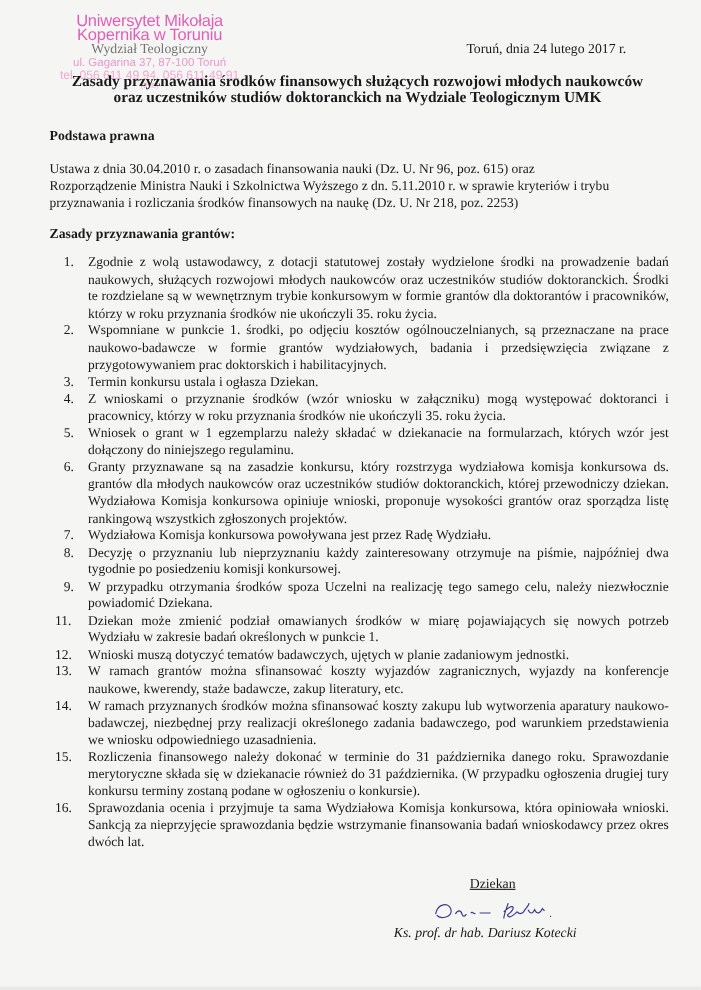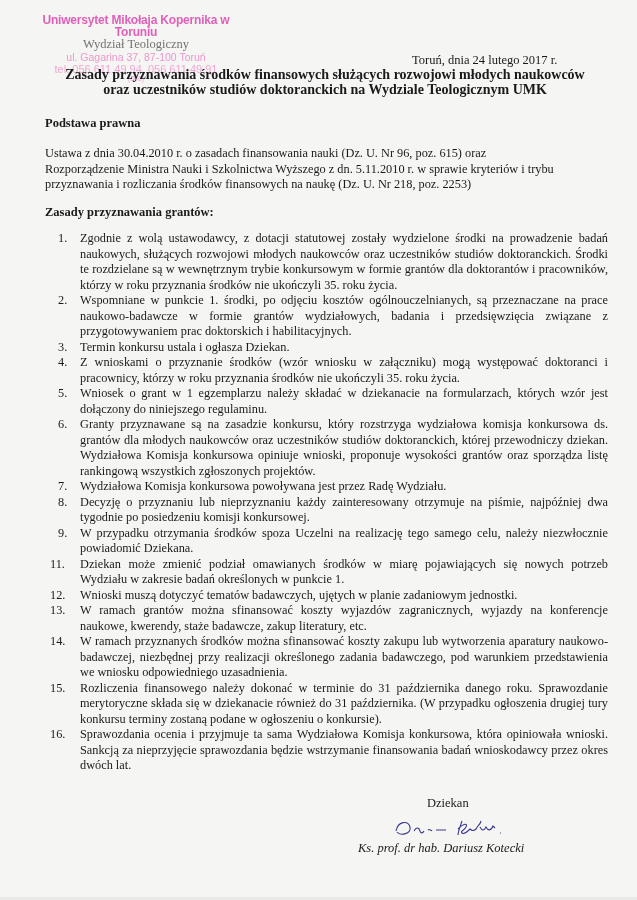--- a/index.html
+++ b/index.html
@@ -11,27 +11,27 @@
       position: relative;
     }
     .page {
       position: absolute; left: 0; top: 0; width: 637px; height: 900px;
       background: #f5f5f4;
     }
     .stamp {
       position: absolute; left: 36px; top: 14px; width: 200px;
       text-align: center; color: #e060b8; line-height: 12px;
     }
-    .stamp .s1 { font-family: "Liberation Sans", sans-serif; font-size: 12px; letter-spacing: -0.2px; font-weight: bold; }
+    .stamp .s1 { font-family: "Liberation Sans", sans-serif; font-size: 15px; letter-spacing: -0.2px; }
     .stamp .s2 { font-family: "Liberation Serif", serif; font-size: 12.5px; line-height: 13px; color: #737373; }
     .stamp .s3 { font-family: "Liberation Sans", sans-serif; font-size: 10.5px; color: #ea98cc; }
     .stamp .s4 { font-family: "Liberation Sans", sans-serif; font-size: 11px; color: #f0a8d4; }
     .stamp .s5 { font-family: "Liberation Sans", sans-serif; font-size: 7px; line-height: 7px; color: #f0b4d8; }
     .date {
-      position: absolute; left: 412px; top: 37px; font-size: 12.5px; margin-top: 16px;
+      position: absolute; left: 424px; top: 37px; font-size: 12.5px;
     }
     .title {
       position: absolute; left: 40px; top: 67px; width: 570px;
       text-align: center; font-weight: bold; font-size: 14px; line-height: 15px;
     }
     .h {
       position: absolute; left: 45px; font-weight: bold; font-size: 12.5px;
     }
     .legal {
       position: absolute; left: 45px; top: 146px; width: 570px;
@@ -39,21 +39,21 @@
     }
     .list {
       position: absolute; left: 50px; top: 231px; width: 558px;
       margin: 0; padding: 0; list-style: none;
       font-size: 12.3px; line-height: 15.5px;
     }
     .list li { position: relative; padding-left: 30px; text-align: justify; }
     .list li .num { position: absolute; left: 8px; top: 0; }
     .list li.two .num { left: 0; }
     .list li .txt { display: block; }
-    .sign-title { position: absolute; left: 427px; top: 796px; font-size: 12.5px; }
+    .sign-title { position: absolute; left: 427px; top: 796px; font-size: 12.5px; text-decoration: underline; }
     .signature { position: absolute; left: 392px; top: 817px; width: 130px; height: 22px; }
     .sign-name { position: absolute; left: 358px; top: 841px; font-style: italic; font-size: 12.5px; }
     .bottom-edge { position: absolute; left: 0; bottom: 0; width: 637px; height: 3px; background: #e8e8e6; }
   </style>
 </head>
 <body>
 
 <div class="page">
 
   <div class="stamp">

